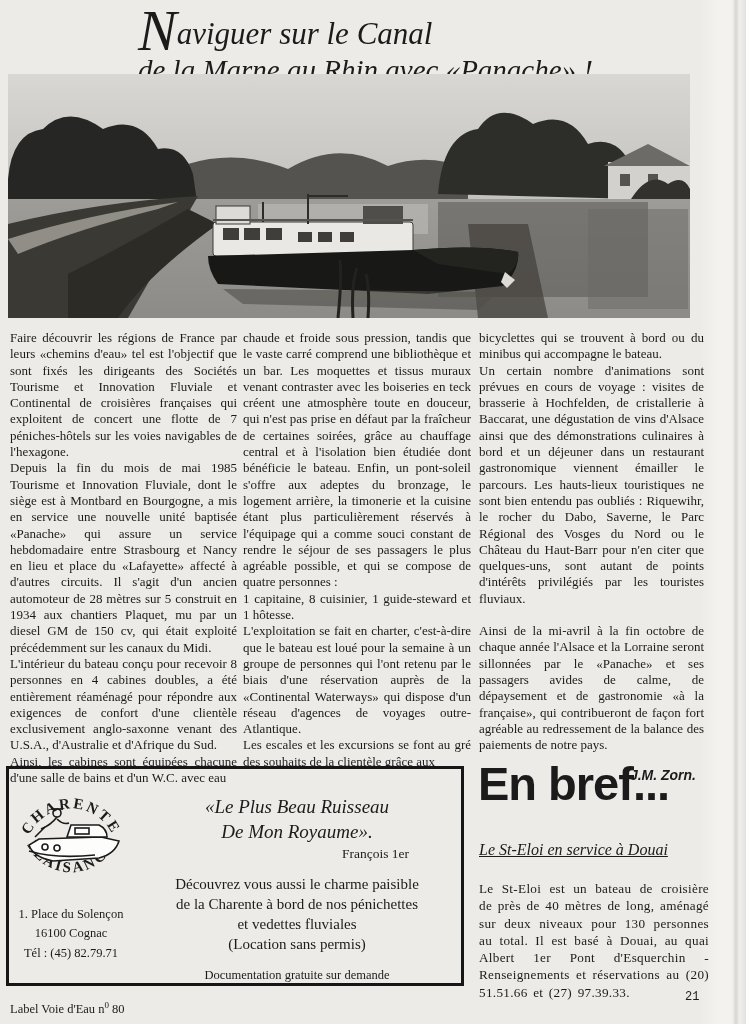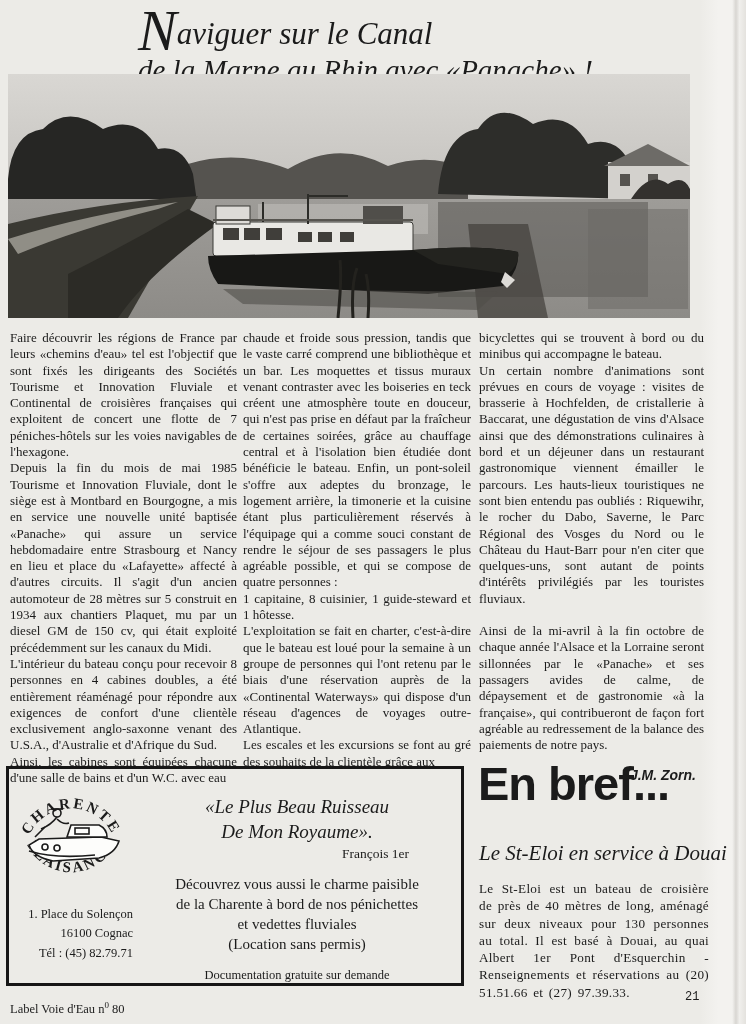--- a/index.html
+++ b/index.html
@@ -40,41 +40,41 @@
     margin-top:14px;text-align:right;padding-right:8px;
     font-family:"Liberation Sans", sans-serif;font-weight:bold;font-size:14px;font-style:italic;
   }
   
   .adbox{
     position:absolute;left:6px;top:766px;width:452px;height:214px;
     border:3px solid #161616;display:flex;
   }
   .ad-left{width:124px;text-align:center;padding-top:6px;}
   .ad-logo{margin:0 auto;}
-  .ad-address{font-size:12.5px;line-height:1.55;margin-top:10px;text-align:right;}
+  .ad-address{font-size:12.5px;line-height:1.55;margin-top:10px;}
   .ad-right{flex:1;text-align:center;padding-top:8px;}
   .ad-heading{
     font-family:"Liberation Sans", sans-serif;font-weight:bold;
     font-size:19px;letter-spacing:3px;word-spacing:6px;white-space:nowrap;
     margin-top:4px;
   }
   .ad-quote{font-style:italic;font-size:19px;line-height:1.3;margin-top:18px;}
   .ad-quote-author{font-size:13.5px;text-align:right;padding-right:52px;margin-top:2px;}
   .ad-body{font-size:15px;line-height:1.32;margin-top:13px;}
   .ad-location{font-size:15px;}
   .ad-doc{font-size:12.5px;margin-top:13px;}
   
   .enbref-heading{
     position:absolute;left:478px;top:756px;
     font-family:"Liberation Sans", sans-serif;font-weight:bold;
     font-size:47px;letter-spacing:-1px;
   }
   .enbref-sub{
     position:absolute;left:479px;top:841px;width:250px;
-    font-style:italic;font-size:21px;
+    font-style:italic;font-size:16px;text-decoration:underline;
   }
   .enbref-body{
     position:absolute;left:479px;top:880px;width:230px;
     font-size:13.2px;line-height:17.3px;text-align:justify;
     letter-spacing:0.3px;word-spacing:2px;
   }
   
   .footer-left{
     position:absolute;left:10px;top:1000px;font-size:12.5px;
   }

